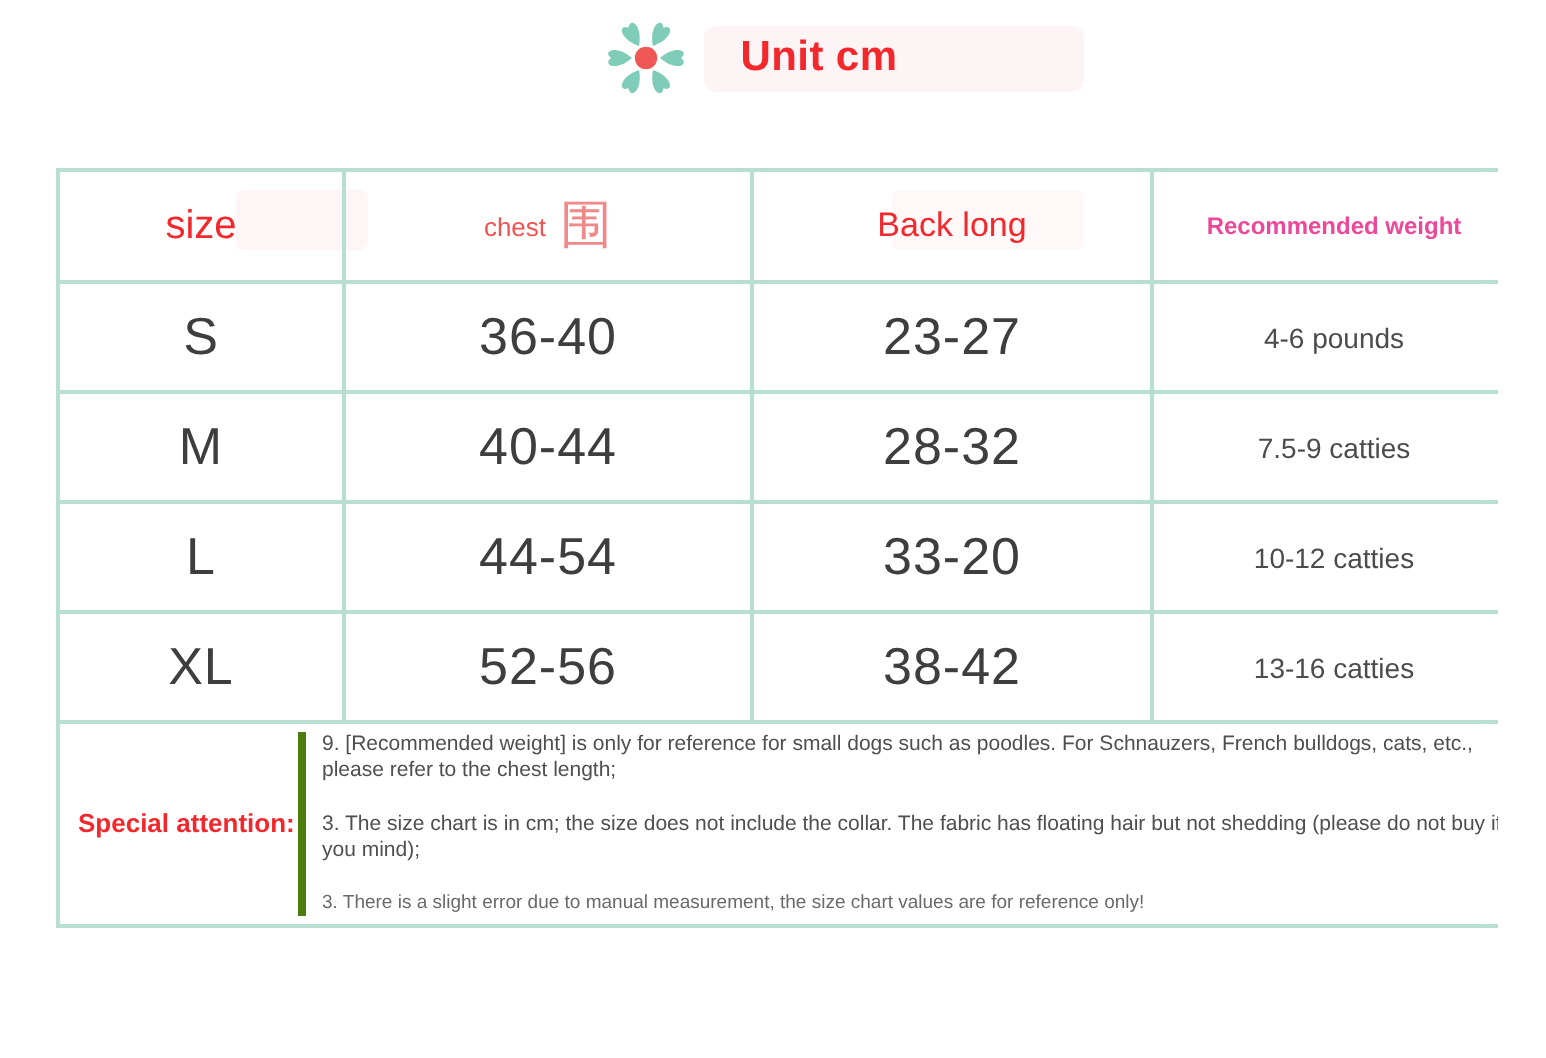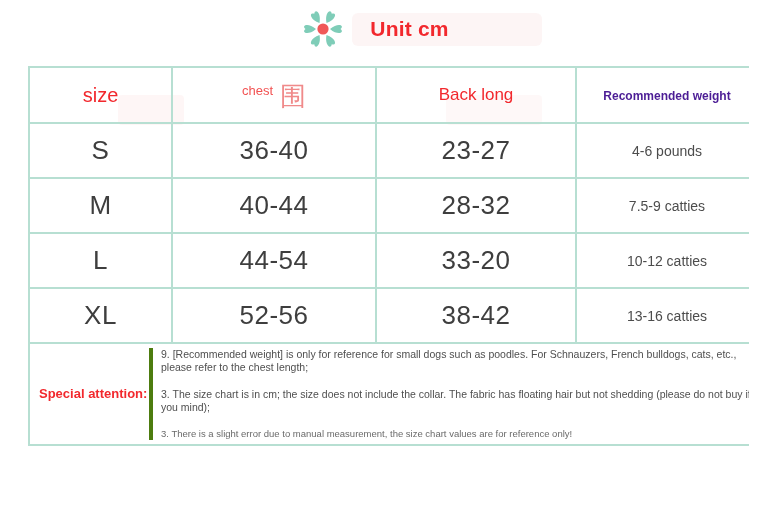--- a/index.html
+++ b/index.html
@@ -19,38 +19,38 @@
   .flower{width:46px;height:46px;display:block;}
   .unit-label{
     font-size:21px;font-weight:700;color:#f2282d;letter-spacing:.2px;
   }
   .wm{position:absolute;background:rgba(251,229,229,.38);border-radius:6px;pointer-events:none;}
   .wm1{left:352px;top:13px;width:190px;height:33px;}
   .wm2{left:118px;top:95px;width:66px;height:30px;border-radius:4px;background:rgba(252,236,236,.45);}
   .wm3{left:446px;top:95px;width:96px;height:30px;border-radius:4px;background:rgba(252,236,236,.35);}
   
   table.size-table{
-    position:absolute;left:28px;top:66px;
+    position:absolute;left:28px;top:84px;
     width:729px;border-collapse:collapse;table-layout:fixed;
   }
   table.size-table th,table.size-table td{
     border:2px solid #b7dfd2;text-align:center;vertical-align:middle;
     padding:0;overflow:hidden;
   }
   col.c1{width:143px;}col.c2{width:204px;}col.c3{width:200px;}col.c4{width:182px;}
   tr.head-row{height:56px;}
   tr.data-row{height:55px;}
   th{font-weight:500;}
   .h-size{font-size:20px;color:#f2282d;font-weight:500;}
   .h-chest{font-size:13px;color:#f25252;font-weight:500;}
-  .chest-cell-inner{display:inline-flex;align-items:flex-start;gap:7px;}
+  .chest-cell-inner{display:inline-flex;align-items:center;gap:7px;}
   .stamp{font-size:26px;line-height:1;color:#f08a8a;font-weight:400;
          font-family:"DejaVu Sans","Liberation Sans",sans-serif;}
   .h-back{font-size:17px;color:#f2282d;font-weight:500;}
-  .h-weight{font-size:12px;color:#4c1d95;font-weight:600;}
+  .h-weight{font-size:12px;color:#ec4899;font-weight:600;}
   td.c-size,td.c-num{font-size:26px;color:#3e3e3e;font-weight:400;letter-spacing:.5px;}
   td.c-weight{font-size:14px;color:#4c4c4c;}
   td.c-weight.small{font-size:11px;color:#555555;}
   
   tr.notes-row{height:102px;}
   .notes-flex{display:flex;align-items:center;height:100%;text-align:left;}
   .notes-label{
     flex:0 0 110px;padding-left:9px;
     font-size:13px;font-weight:700;color:#f2282d;
     border-right:4px solid #4d7c0f;

